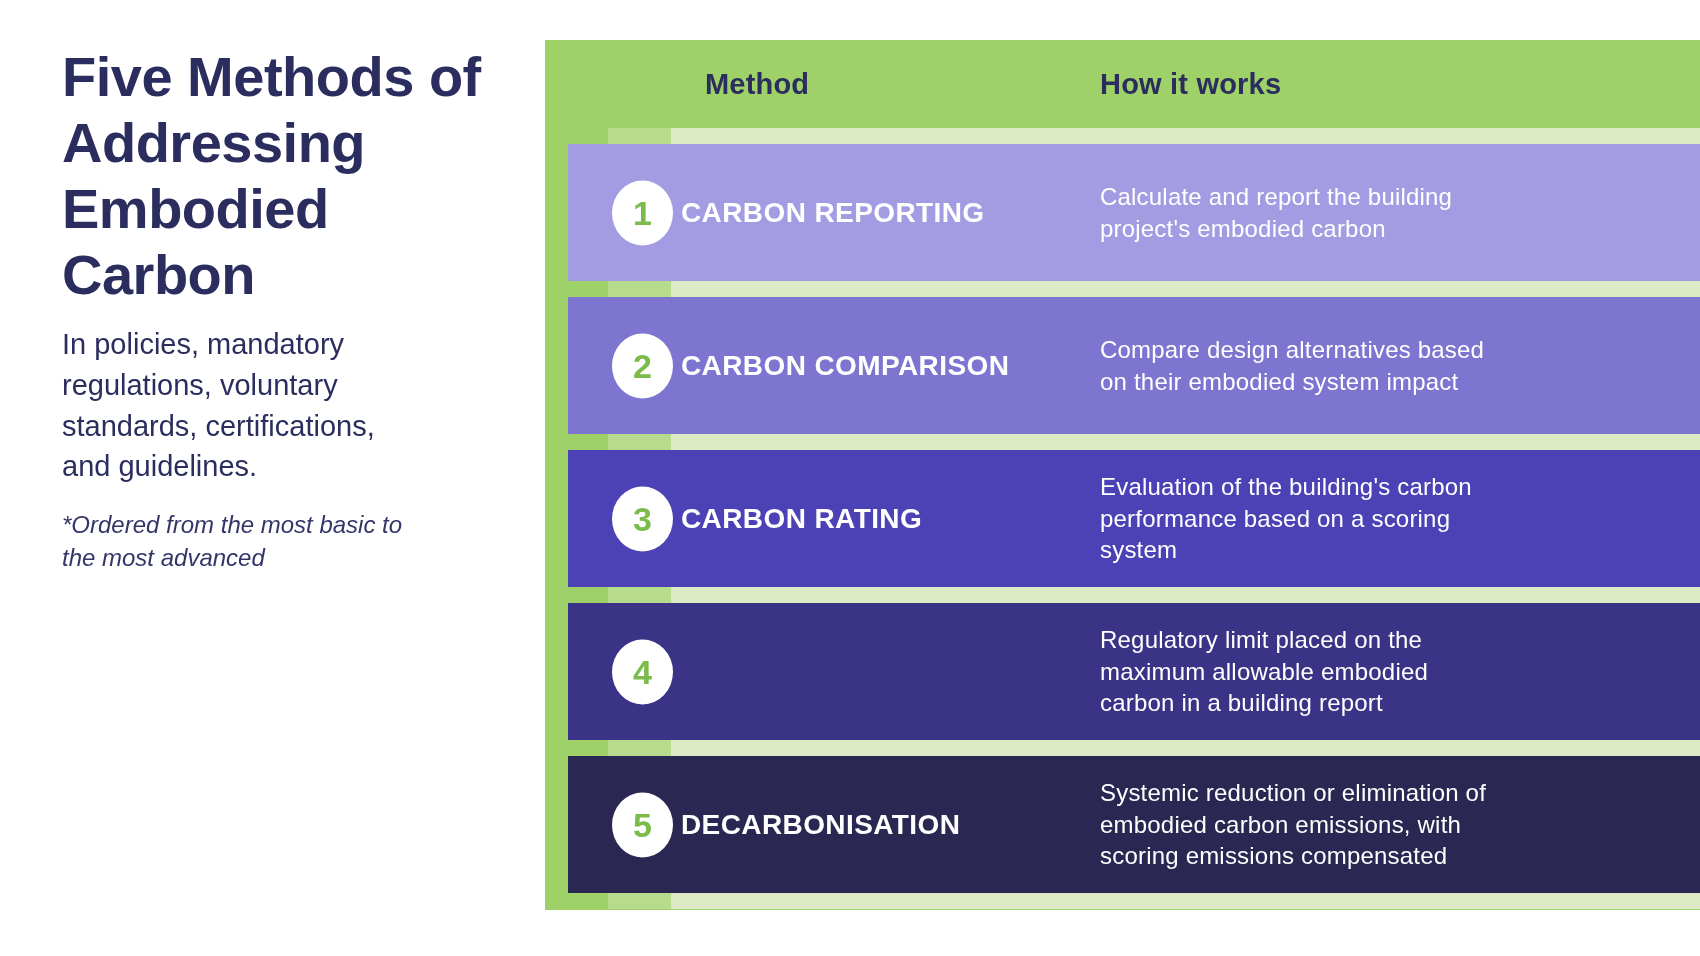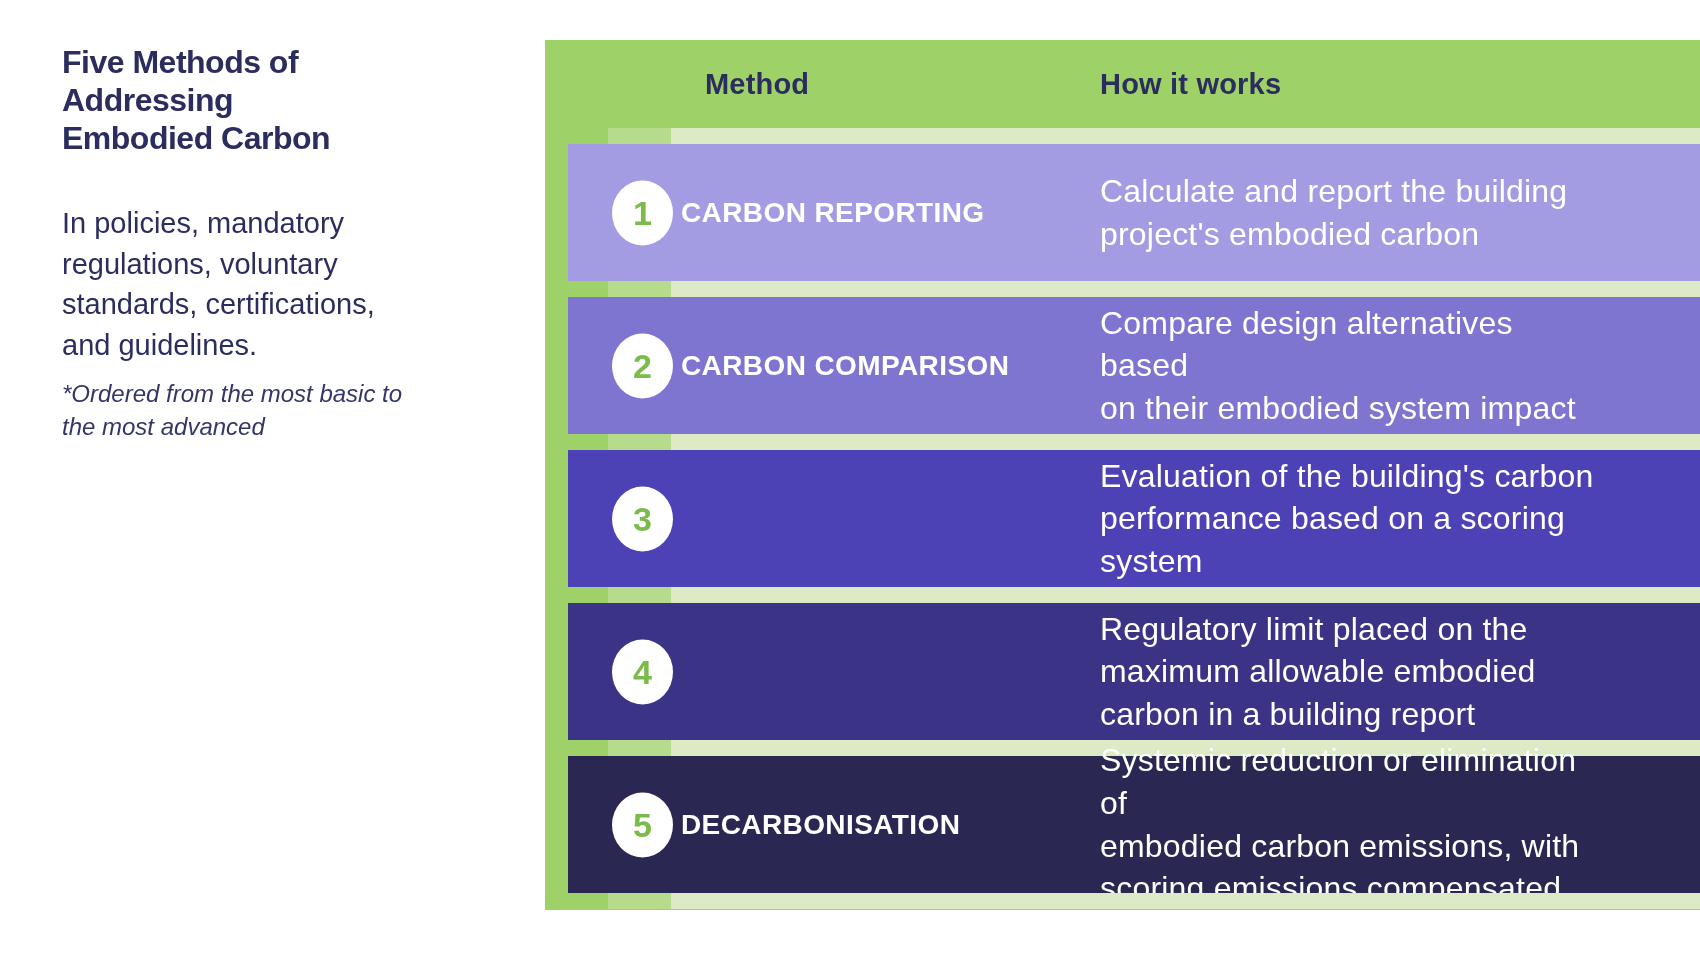--- a/index.html
+++ b/index.html
@@ -8,36 +8,36 @@
     background: #ffffff;
     font-family: "Liberation Sans", "DejaVu Sans", sans-serif;
     position: relative;
     overflow: hidden;
   }
   .canvas { position: absolute; inset: 0; }
 
   
   .intro { position: absolute; left: 62px; top: 44px; width: 430px; }
   .intro-title {
-    font-size: 32px;
+    font-size: 56px;
     font-weight: bold;
     line-height: 1.18;
     letter-spacing: -0.5px;
     color: var(--navy);
     white-space: pre-line;
   }
   .intro-subtitle {
-    margin-top: 46px;
+    margin-top: 16px;
     font-size: 29px;
     line-height: 1.40;
     color: var(--navy);
     white-space: pre-line;
   }
   .intro-note {
-    margin-top: 11px;
+    margin-top: 21px;
     font-size: 24px;
     font-style: italic;
     line-height: 1.40;
     color: var(--navy-soft);
     white-space: pre-line;
   }
 
   
   .panel {
     position: absolute;
@@ -83,21 +83,21 @@
   }
   .method-name {
     position: absolute; left: 113px; top: 0; height: 100%;
     display: flex; align-items: center;
     font-size: 28px; font-weight: bold; color: #ffffff;
     letter-spacing: 0.4px;
   }
   .method-desc {
     position: absolute; left: 532px; top: 0; height: 100%; width: 500px;
     display: flex; align-items: center;
-    font-size: 32px; color: #ffffff; line-height: 1.33;
+    font-size: 24px; color: #ffffff; line-height: 1.33;
     white-space: pre-line;
     letter-spacing: 0.2px;
   }
 </style>
 </head>
 <body style="background: rgb(255, 255, 255);">
 
 <div class="canvas">
 
   <div class="intro">
@@ -145,20 +145,21 @@
 on their embodied system impact</div>
         </div>
         <div class="strip" style="top: 306px;">
           <div class="strip-medium"></div>
           <div class="strip-light"></div>
         </div>
         <div class="method-row" style="top: 322px; height: 137px; background: rgb(76, 66, 182);">
           <div class="num-circle">
             <span>3</span>
           </div>
+          <div class="method-name">CARBON RATING</div>
           <div class="method-desc">Evaluation of the building's carbon
 performance based on a scoring
 system</div>
         </div>
         <div class="strip" style="top: 459px;">
           <div class="strip-medium"></div>
           <div class="strip-light"></div>
         </div>
         <div class="method-row" style="top: 475px; height: 137px; background: rgb(59, 52, 134);">
           <div class="num-circle">

